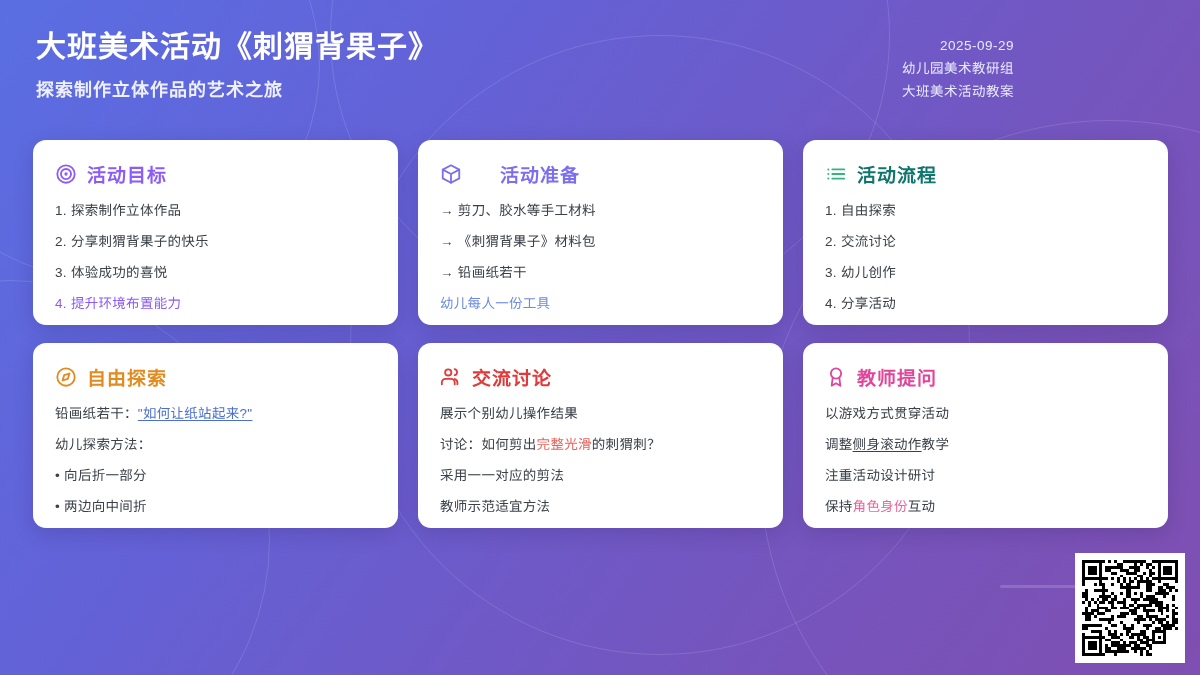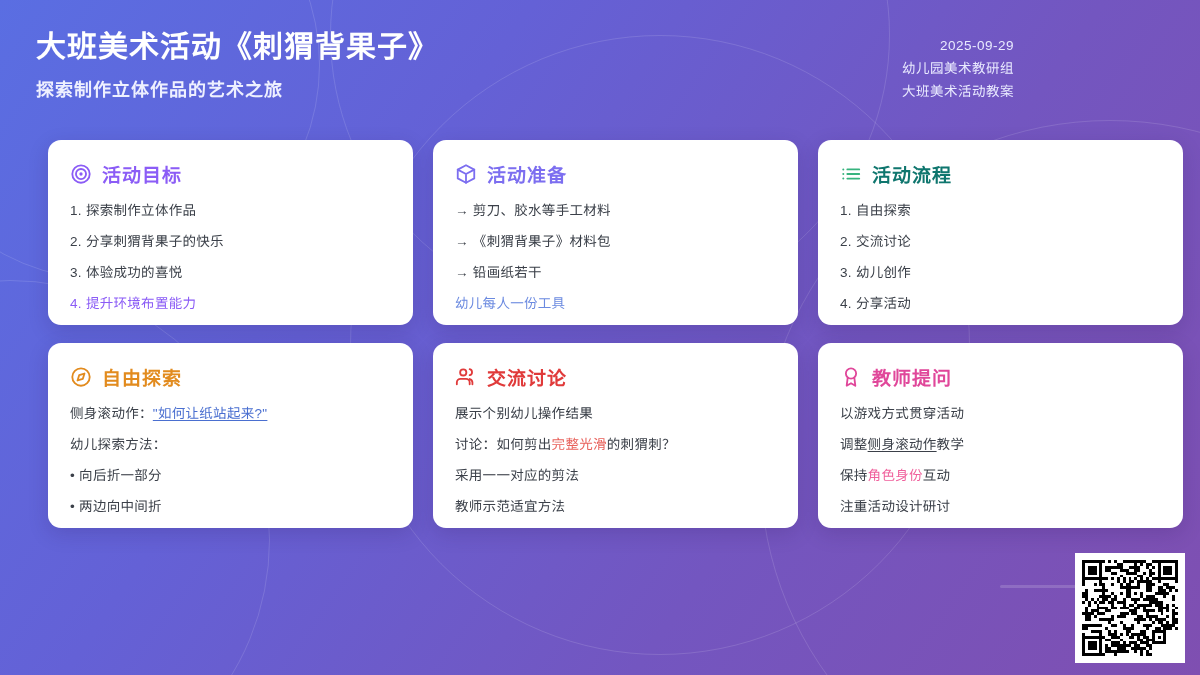--- a/index.html
+++ b/index.html
@@ -51,21 +51,21 @@
     font-size:18px; font-weight:700; color:#eef0ff;
     letter-spacing:1px;
   }
   .h-right { text-align:right; padding-top:6px; }
   .h-right div {
     font-size:13.5px; color:#e9eaff; line-height:1.72; letter-spacing:.5px;text-align:right;
   }
 
   
   .grid {
-    position:absolute; left:48px; top:140px;
+    position:absolute; left:33px; top:140px;
     width:1134px;
     display:grid;
     grid-template-columns:repeat(3, 365px);
     grid-template-rows:185px 185px;
     column-gap:20px; row-gap:18px;
   }
   .card {
     background:#ffffff;
     border-radius:13px;
     box-shadow:0 6px 20px rgba(40,20,80,0.17);
@@ -144,21 +144,21 @@
         <div class="row"><span>3. 体验成功的喜悦</span></div>
         <div class="row"><span style="color: rgb(139, 92, 246);">4. 提升环境布置能力</span></div>
       </div>
     </div>
     <div class="card c-prep">
       <div class="card-head">
         <svg viewBox="0 0 24 24" class="card-icon" fill="none" stroke="#7c6ef0" stroke-width="2" stroke-linecap="round" stroke-linejoin="round">
           <path d="M12 2.4 21 7.2v9.6L12 21.6 3 16.8V7.2Z"></path>
           <path d="M3 7.2 12 12l9-4.8M12 12v9.6"></path>
         </svg>
-        <div class="card-title" style="color: rgb(124, 110, 240);">活动准备</div>
+        <div class="card-title" style="color: rgb(124, 110, 240); margin-left: 28px;">活动准备</div>
       </div>
       <div class="card-body">
         <div class="row"><span>→ 剪刀、胶水等手工材料</span></div>
         <div class="row"><span>→ 《刺猬背果子》材料包</span></div>
         <div class="row"><span>→ 铅画纸若干</span></div>
         <div class="row"><span style="color: rgb(107, 138, 224);">幼儿每人一份工具</span></div>
       </div>
     </div>
     <div class="card c-flow">
       <div class="card-head">
@@ -179,21 +179,21 @@
     </div>
     <div class="card c-explore">
       <div class="card-head">
         <svg viewBox="0 0 24 24" class="card-icon" fill="none" stroke="#e28b1e" stroke-width="2" stroke-linecap="round" stroke-linejoin="round">
           <circle cx="12" cy="12" r="9.5"></circle>
           <path d="M15.8 8.2 14 14l-5.8 1.8L10 10Z"></path>
         </svg>
         <div class="card-title" style="color: rgb(226, 139, 30);">自由探索</div>
       </div>
       <div class="card-body">
-        <div class="row"><span>侧身滚动作：</span><span class="hl-underline" style="color: rgb(74, 111, 208);">"如何让纸站起来?"</span></div>
+        <div class="row"><span>铅画纸若干：</span><span class="hl-underline" style="color: rgb(74, 111, 208);">"如何让纸站起来?"</span></div>
         <div class="row"><span>幼儿探索方法：</span></div>
         <div class="row"><span>• 向后折一部分</span></div>
         <div class="row"><span>• 两边向中间折</span></div>
       </div>
     </div>
     <div class="card c-discuss">
       <div class="card-head">
         <svg viewBox="0 0 24 24" class="card-icon" fill="none" stroke="#e03a3a" stroke-width="2" stroke-linecap="round" stroke-linejoin="round">
           <path d="M16 20v-2a4 4 0 0 0-4-4H6a4 4 0 0 0-4 4v2"></path>
           <circle cx="9" cy="7" r="3.4"></circle>
@@ -212,22 +212,22 @@
       <div class="card-head">
         <svg viewBox="0 0 24 24" class="card-icon" fill="none" stroke="#e0479a" stroke-width="2" stroke-linecap="round" stroke-linejoin="round">
           <circle cx="12" cy="8.2" r="5.6"></circle>
           <path d="M8.4 12.6 7.3 21.5 12 18.8l4.7 2.7-1.1-8.9"></path>
         </svg>
         <div class="card-title" style="color: rgb(224, 71, 154);">教师提问</div>
       </div>
       <div class="card-body">
         <div class="row"><span>以游戏方式贯穿活动</span></div>
         <div class="row"><span>调整</span><span class="hl-underline">侧身滚动作</span><span>教学</span></div>
+        <div class="row"><span>注重活动设计研讨</span></div>
         <div class="row"><span>保持</span><span style="color: rgb(240, 96, 156);">角色身份</span><span>互动</span></div>
-        <div class="row"><span>注重活动设计研讨</span></div>
       </div>
     </div>
   </div>
 
 <div class="qr-box">
   <svg viewBox="0 0 33 33" shape-rendering="crispEdges">
     <rect width="33" height="33" fill="#fff"></rect>
     <g fill="#000" id="qr-cells">
         <path d="M0 0h1v1h-1zM1 0h1v1h-1zM2 0h1v1h-1zM3 0h1v1h-1zM4 0h1v1h-1zM5 0h1v1h-1zM6 0h1v1h-1zM7 0h1v1h-1zM9 0h1v1h-1zM11 0h1v1h-1zM14 0h1v1h-1zM15 0h1v1h-1zM16 0h1v1h-1zM17 0h1v1h-1zM18 0h1v1h-1zM19 0h1v1h-1zM20 0h1v1h-1zM21 0h1v1h-1zM24 0h1v1h-1zM25 0h1v1h-1zM26 0h1v1h-1zM27 0h1v1h-1zM28 0h1v1h-1zM29 0h1v1h-1zM30 0h1v1h-1zM31 0h1v1h-1zM32 0h1v1h-1zM0 1h1v1h-1zM6 1h1v1h-1zM12 1h1v1h-1zM13 1h1v1h-1zM18 1h1v1h-1zM20 1h1v1h-1zM22 1h1v1h-1zM23 1h1v1h-1zM26 1h1v1h-1zM32 1h1v1h-1zM0 2h1v1h-1zM2 2h1v1h-1zM3 2h1v1h-1zM4 2h1v1h-1zM6 2h1v1h-1zM8 2h1v1h-1zM9 2h1v1h-1zM10 2h1v1h-1zM11 2h1v1h-1zM12 2h1v1h-1zM13 2h1v1h-1zM16 2h1v1h-1zM17 2h1v1h-1zM18 2h1v1h-1zM19 2h1v1h-1zM22 2h1v1h-1zM24 2h1v1h-1zM26 2h1v1h-1zM28 2h1v1h-1zM29 2h1v1h-1zM30 2h1v1h-1zM32 2h1v1h-1zM0 3h1v1h-1zM2 3h1v1h-1zM3 3h1v1h-1zM4 3h1v1h-1zM6 3h1v1h-1zM8 3h1v1h-1zM9 3h1v1h-1zM13 3h1v1h-1zM14 3h1v1h-1zM15 3h1v1h-1zM18 3h1v1h-1zM19 3h1v1h-1zM23 3h1v1h-1zM26 3h1v1h-1zM28 3h1v1h-1zM29 3h1v1h-1zM30 3h1v1h-1zM32 3h1v1h-1zM0 4h1v1h-1zM2 4h1v1h-1zM3 4h1v1h-1zM4 4h1v1h-1zM6 4h1v1h-1zM10 4h1v1h-1zM11 4h1v1h-1zM15 4h1v1h-1zM16 4h1v1h-1zM17 4h1v1h-1zM18 4h1v1h-1zM21 4h1v1h-1zM23 4h1v1h-1zM24 4h1v1h-1zM26 4h1v1h-1zM28 4h1v1h-1zM29 4h1v1h-1zM30 4h1v1h-1zM32 4h1v1h-1zM0 5h1v1h-1zM6 5h1v1h-1zM13 5h1v1h-1zM19 5h1v1h-1zM20 5h1v1h-1zM23 5h1v1h-1zM26 5h1v1h-1zM32 5h1v1h-1zM0 6h1v1h-1zM1 6h1v1h-1zM2 6h1v1h-1zM3 6h1v1h-1zM4 6h1v1h-1zM5 6h1v1h-1zM6 6h1v1h-1zM7 6h1v1h-1zM8 6h1v1h-1zM10 6h1v1h-1zM12 6h1v1h-1zM14 6h1v1h-1zM16 6h1v1h-1zM18 6h1v1h-1zM20 6h1v1h-1zM22 6h1v1h-1zM24 6h1v1h-1zM25 6h1v1h-1zM26 6h1v1h-1zM27 6h1v1h-1zM28 6h1v1h-1zM29 6h1v1h-1zM30 6h1v1h-1zM31 6h1v1h-1zM32 6h1v1h-1zM0 7h1v1h-1zM6 7h1v1h-1zM12 7h1v1h-1zM14 7h1v1h-1zM16 7h1v1h-1zM17 7h1v1h-1zM19 7h1v1h-1zM20 7h1v1h-1zM21 7h1v1h-1zM22 7h1v1h-1zM23 7h1v1h-1zM26 7h1v1h-1zM32 7h1v1h-1zM0 8h1v1h-1zM4 8h1v1h-1zM6 8h1v1h-1zM7 8h1v1h-1zM10 8h1v1h-1zM13 8h1v1h-1zM15 8h1v1h-1zM16 8h1v1h-1zM19 8h1v1h-1zM22 8h1v1h-1zM23 8h1v1h-1zM24 8h1v1h-1zM28 8h1v1h-1zM29 8h1v1h-1zM7 9h1v1h-1zM13 9h1v1h-1zM14 9h1v1h-1zM15 9h1v1h-1zM16 9h1v1h-1zM17 9h1v1h-1zM18 9h1v1h-1zM19 9h1v1h-1zM22 9h1v1h-1zM23 9h1v1h-1zM26 9h1v1h-1zM27 9h1v1h-1zM29 9h1v1h-1zM30 9h1v1h-1zM31 9h1v1h-1zM1 10h1v1h-1zM4 10h1v1h-1zM5 10h1v1h-1zM6 10h1v1h-1zM7 10h1v1h-1zM8 10h1v1h-1zM15 10h1v1h-1zM16 10h1v1h-1zM22 10h1v1h-1zM23 10h1v1h-1zM26 10h1v1h-1zM27 10h1v1h-1zM28 10h1v1h-1zM30 10h1v1h-1zM32 10h1v1h-1zM0 11h1v1h-1zM1 11h1v1h-1zM7 11h1v1h-1zM10 11h1v1h-1zM13 11h1v1h-1zM15 11h1v1h-1zM16 11h1v1h-1zM18 11h1v1h-1zM20 11h1v1h-1zM25 11h1v1h-1zM26 11h1v1h-1zM27 11h1v1h-1zM28 11h1v1h-1zM29 11h1v1h-1zM0 12h1v1h-1zM1 12h1v1h-1zM6 12h1v1h-1zM7 12h1v1h-1zM8 12h1v1h-1zM9 12h1v1h-1zM11 12h1v1h-1zM15 12h1v1h-1zM16 12h1v1h-1zM20 12h1v1h-1zM22 12h1v1h-1zM23 12h1v1h-1zM24 12h1v1h-1zM28 12h1v1h-1zM31 12h1v1h-1zM1 13h1v1h-1zM3 13h1v1h-1zM5 13h1v1h-1zM7 13h1v1h-1zM8 13h1v1h-1zM10 13h1v1h-1zM11 13h1v1h-1zM14 13h1v1h-1zM17 13h1v1h-1zM18 13h1v1h-1zM19 13h1v1h-1zM21 13h1v1h-1zM22 13h1v1h-1zM23 13h1v1h-1zM24 13h1v1h-1zM25 13h1v1h-1zM31 13h1v1h-1zM0 14h1v1h-1zM2 14h1v1h-1zM4 14h1v1h-1zM6 14h1v1h-1zM7 14h1v1h-1zM9 14h1v1h-1zM10 14h1v1h-1zM12 14h1v1h-1zM13 14h1v1h-1zM14 14h1v1h-1zM18 14h1v1h-1zM23 14h1v1h-1zM24 14h1v1h-1zM25 14h1v1h-1zM26 14h1v1h-1zM27 14h1v1h-1zM2 15h1v1h-1zM5 15h1v1h-1zM10 15h1v1h-1zM14 15h1v1h-1zM16 15h1v1h-1zM17 15h1v1h-1zM19 15h1v1h-1zM20 15h1v1h-1zM21 15h1v1h-1zM22 15h1v1h-1zM23 15h1v1h-1zM25 15h1v1h-1zM26 15h1v1h-1zM27 15h1v1h-1zM29 15h1v1h-1zM31 15h1v1h-1zM1 16h1v1h-1zM5 16h1v1h-1zM6 16h1v1h-1zM7 16h1v1h-1zM8 16h1v1h-1zM10 16h1v1h-1zM11 16h1v1h-1zM13 16h1v1h-1zM14 16h1v1h-1zM15 16h1v1h-1zM18 16h1v1h-1zM19 16h1v1h-1zM21 16h1v1h-1zM26 16h1v1h-1zM27 16h1v1h-1zM28 16h1v1h-1zM29 16h1v1h-1zM32 16h1v1h-1zM1 17h1v1h-1zM3 17h1v1h-1zM4 17h1v1h-1zM5 17h1v1h-1zM8 17h1v1h-1zM9 17h1v1h-1zM16 17h1v1h-1zM17 17h1v1h-1zM18 17h1v1h-1zM21 17h1v1h-1zM22 17h1v1h-1zM23 17h1v1h-1zM24 17h1v1h-1zM26 17h1v1h-1zM27 17h1v1h-1zM29 17h1v1h-1zM31 17h1v1h-1zM0 18h1v1h-1zM1 18h1v1h-1zM2 18h1v1h-1zM3 18h1v1h-1zM5 18h1v1h-1zM6 18h1v1h-1zM7 18h1v1h-1zM13 18h1v1h-1zM14 18h1v1h-1zM15 18h1v1h-1zM17 18h1v1h-1zM18 18h1v1h-1zM22 18h1v1h-1zM27 18h1v1h-1zM31 18h1v1h-1zM32 18h1v1h-1zM1 19h1v1h-1zM2 19h1v1h-1zM4 19h1v1h-1zM10 19h1v1h-1zM12 19h1v1h-1zM13 19h1v1h-1zM14 19h1v1h-1zM19 19h1v1h-1zM20 19h1v1h-1zM22 19h1v1h-1zM23 19h1v1h-1zM24 19h1v1h-1zM25 19h1v1h-1zM29 19h1v1h-1zM31 19h1v1h-1zM1 20h1v1h-1zM2 20h1v1h-1zM6 20h1v1h-1zM7 20h1v1h-1zM8 20h1v1h-1zM9 20h1v1h-1zM10 20h1v1h-1zM18 20h1v1h-1zM19 20h1v1h-1zM20 20h1v1h-1zM21 20h1v1h-1zM23 20h1v1h-1zM25 20h1v1h-1zM26 20h1v1h-1zM27 20h1v1h-1zM28 20h1v1h-1zM31 20h1v1h-1zM32 20h1v1h-1zM9 21h1v1h-1zM13 21h1v1h-1zM19 21h1v1h-1zM24 21h1v1h-1zM26 21h1v1h-1zM27 21h1v1h-1zM29 21h1v1h-1zM31 21h1v1h-1zM32 21h1v1h-1zM0 22h1v1h-1zM1 22h1v1h-1zM2 22h1v1h-1zM3 22h1v1h-1zM4 22h1v1h-1zM5 22h1v1h-1zM6 22h1v1h-1zM10 22h1v1h-1zM11 22h1v1h-1zM14 22h1v1h-1zM17 22h1v1h-1zM21 22h1v1h-1zM22 22h1v1h-1zM23 22h1v1h-1zM27 22h1v1h-1zM28 22h1v1h-1zM29 22h1v1h-1zM30 22h1v1h-1zM31 22h1v1h-1zM0 23h1v1h-1zM1 23h1v1h-1zM8 23h1v1h-1zM14 23h1v1h-1zM15 23h1v1h-1zM16 23h1v1h-1zM17 23h1v1h-1zM22 23h1v1h-1zM25 23h1v1h-1zM26 23h1v1h-1zM28 23h1v1h-1zM29 23h1v1h-1zM30 23h1v1h-1zM32 23h1v1h-1zM3 24h1v1h-1zM4 24h1v1h-1zM5 24h1v1h-1zM6 24h1v1h-1zM9 24h1v1h-1zM11 24h1v1h-1zM15 24h1v1h-1zM16 24h1v1h-1zM20 24h1v1h-1zM21 24h1v1h-1zM24 24h1v1h-1zM25 24h1v1h-1zM26 24h1v1h-1zM27 24h1v1h-1zM28 24h1v1h-1zM0 25h1v1h-1zM6 25h1v1h-1zM9 25h1v1h-1zM10 25h1v1h-1zM11 25h1v1h-1zM13 25h1v1h-1zM15 25h1v1h-1zM17 25h1v1h-1zM18 25h1v1h-1zM19 25h1v1h-1zM20 25h1v1h-1zM21 25h1v1h-1zM24 25h1v1h-1zM28 25h1v1h-1zM0 26h1v1h-1zM1 26h1v1h-1zM2 26h1v1h-1zM3 26h1v1h-1zM4 26h1v1h-1zM5 26h1v1h-1zM6 26h1v1h-1zM7 26h1v1h-1zM10 26h1v1h-1zM11 26h1v1h-1zM12 26h1v1h-1zM16 26h1v1h-1zM17 26h1v1h-1zM19 26h1v1h-1zM21 26h1v1h-1zM22 26h1v1h-1zM24 26h1v1h-1zM26 26h1v1h-1zM28 26h1v1h-1zM0 27h1v1h-1zM6 27h1v1h-1zM8 27h1v1h-1zM9 27h1v1h-1zM13 27h1v1h-1zM19 27h1v1h-1zM20 27h1v1h-1zM22 27h1v1h-1zM23 27h1v1h-1zM24 27h1v1h-1zM28 27h1v1h-1zM0 28h1v1h-1zM2 28h1v1h-1zM3 28h1v1h-1zM4 28h1v1h-1zM6 28h1v1h-1zM10 28h1v1h-1zM11 28h1v1h-1zM12 28h1v1h-1zM14 28h1v1h-1zM16 28h1v1h-1zM17 28h1v1h-1zM18 28h1v1h-1zM20 28h1v1h-1zM21 28h1v1h-1zM22 28h1v1h-1zM24 28h1v1h-1zM25 28h1v1h-1zM26 28h1v1h-1zM27 28h1v1h-1zM28 28h1v1h-1zM0 29h1v1h-1zM2 29h1v1h-1zM3 29h1v1h-1zM4 29h1v1h-1zM6 29h1v1h-1zM8 29h1v1h-1zM10 29h1v1h-1zM11 29h1v1h-1zM12 29h1v1h-1zM13 29h1v1h-1zM14 29h1v1h-1zM15 29h1v1h-1zM16 29h1v1h-1zM18 29h1v1h-1zM19 29h1v1h-1zM22 29h1v1h-1zM23 29h1v1h-1zM0 30h1v1h-1zM2 30h1v1h-1zM3 30h1v1h-1zM4 30h1v1h-1zM6 30h1v1h-1zM8 30h1v1h-1zM9 30h1v1h-1zM12 30h1v1h-1zM13 30h1v1h-1zM14 30h1v1h-1zM17 30h1v1h-1zM18 30h1v1h-1zM19 30h1v1h-1zM20 30h1v1h-1zM21 30h1v1h-1zM23 30h1v1h-1zM0 31h1v1h-1zM6 31h1v1h-1zM8 31h1v1h-1zM9 31h1v1h-1zM10 31h1v1h-1zM11 31h1v1h-1zM12 31h1v1h-1zM13 31h1v1h-1zM14 31h1v1h-1zM15 31h1v1h-1zM18 31h1v1h-1zM20 31h1v1h-1zM22 31h1v1h-1zM0 32h1v1h-1zM1 32h1v1h-1zM2 32h1v1h-1zM3 32h1v1h-1zM4 32h1v1h-1zM5 32h1v1h-1zM6 32h1v1h-1zM7 32h1v1h-1zM11 32h1v1h-1zM20 32h1v1h-1zM22 32h1v1h-1zM23 32h1v1h-1z"></path>
       </g>

